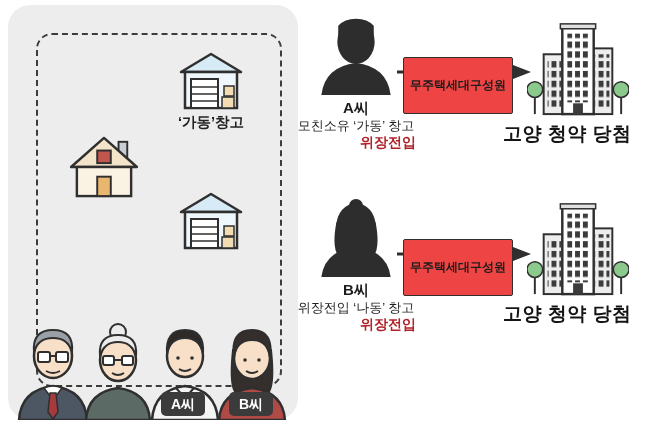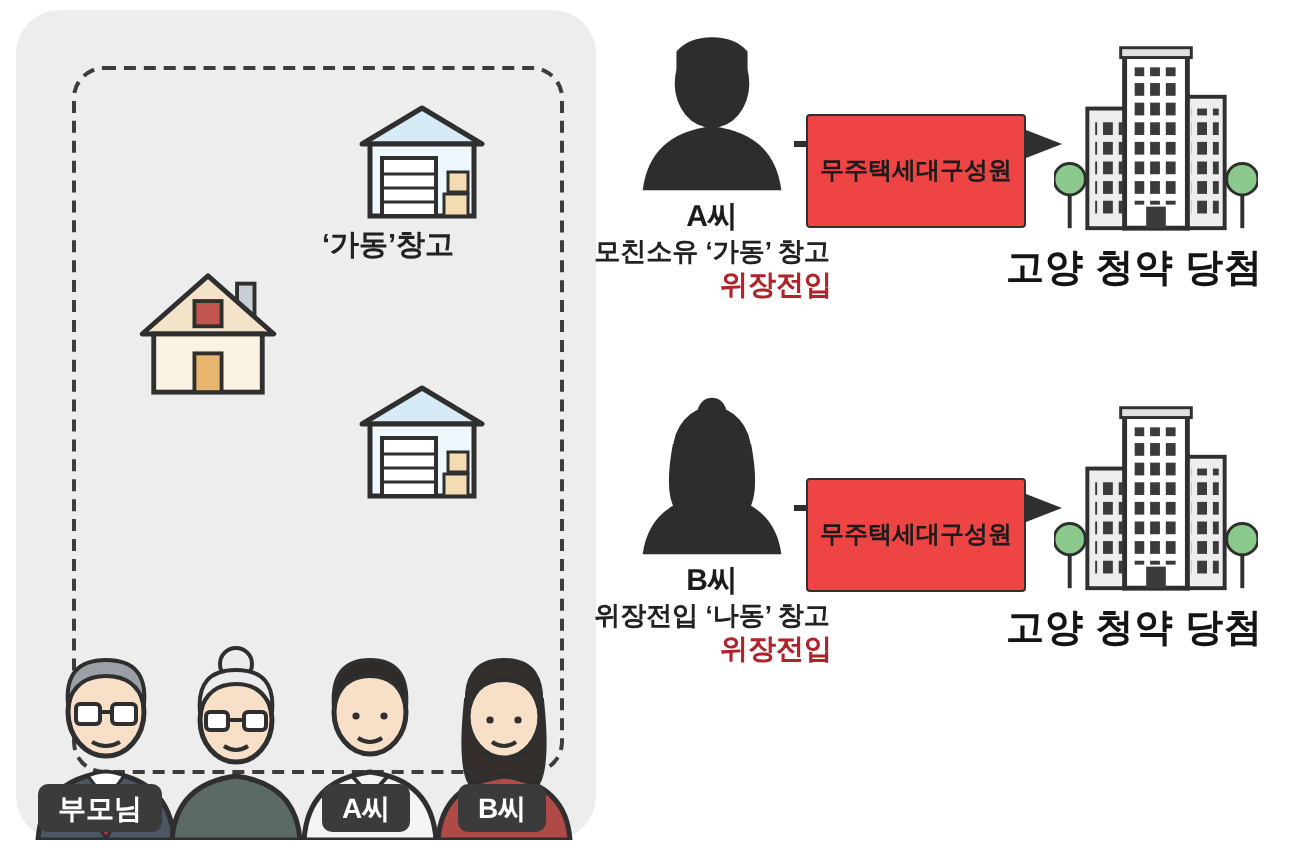--- a/index.html
+++ b/index.html
@@ -7,21 +7,21 @@
   .canvas{position:relative;width:650px;height:426px;background:#ffffff;overflow:hidden;}
 
   
   .family-panel{position:absolute;left:8px;top:5px;width:290px;height:415px;
     background:#ededed;border-radius:22px;}
   .dashed-box{position:absolute;left:28px;top:28px;width:242px;height:350px;
     border:2px dashed #3c3c3c;border-radius:16px;}
   .house{position:absolute;left:68px;top:136px;width:72px;height:62px;}
   .warehouse-a{position:absolute;left:179px;top:52px;width:64px;height:58px;}
   .warehouse-b{position:absolute;left:179px;top:192px;width:64px;height:58px;}
-  .warehouse-label{position:absolute;width:100px;
+  .warehouse-label{position:absolute;width:100px;text-align:center;
     font-size:14.5px;font-weight:600;color:#222;}
   .wl-a{left:161px;top:113px;}
   .wl-b{left:161px;top:253px;}
 
   .person{position:absolute;}
   .p-dad{left:12px;top:316px;width:82px;height:104px;}
   .p-mom{left:80px;top:322px;width:76px;height:98px;}
   .p-a{left:146px;top:316px;width:78px;height:104px;}
   .p-b{left:212px;top:318px;width:80px;height:102px;}
 
@@ -31,21 +31,21 @@
   .badge-a{left:161px;top:392px;}
   .badge-b{left:229px;top:392px;}
 
   
   .silhouette{position:absolute;width:80px;height:88px;}
   .sil-a{left:316px;top:12px;}
   .sil-b{left:316px;top:194px;}
   .flow-name{position:absolute;width:120px;text-align:center;font-size:15px;font-weight:700;color:#1c1c1c;}
   .name-a{left:296px;top:99px;}
   .name-b{left:296px;top:281px;}
-  .flow-ownership{position:absolute;width:150px;text-align:center;font-size:13px;font-weight:700;color:#222;}
+  .flow-ownership{position:absolute;width:150px;text-align:center;font-size:13px;font-weight:400;color:#222;}
   .own-a{left:281px;top:117px;}
   .own-b{left:281px;top:299px;}
   .flow-violation{position:absolute;width:120px;text-align:right;font-size:14px;font-weight:700;color:#b0232a;}
   .vio-a{left:296px;top:134px;}
   .vio-b{left:296px;top:316px;}
 
   .arrow{position:absolute;width:134px;height:18px;}
   .arrow-a{left:397px;top:63px;}
   .arrow-b{left:397px;top:245px;}
   .arrow-label{position:absolute;background:#ef4444;border:1.5px solid #2f2f2f;
@@ -140,21 +140,20 @@
     <ellipse cx="40" cy="40" rx="18" ry="21" fill="#f7dfc8" stroke="#2f2f2f" stroke-width="2.5"></ellipse>
     <path d="M22,40 Q18,12 40,12 Q62,12 58,40 Q56,22 40,22 Q24,22 22,40 Z" fill="#342e2c" stroke="#2f2f2f" stroke-width="2"></path>
     <circle cx="33" cy="42" r="1.8" fill="#2f2f2f"></circle>
     <circle cx="47" cy="42" r="1.8" fill="#2f2f2f"></circle>
     <path d="M34,53 Q40,57 46,53" fill="none" stroke="#2f2f2f" stroke-width="2"></path>
     <circle cx="34" cy="76" r="1.6" fill="#f1c40f"></circle>
     <circle cx="40" cy="78" r="1.6" fill="#f1c40f"></circle>
     <circle cx="46" cy="76" r="1.6" fill="#f1c40f"></circle>
   </svg>
 
-  <div class="person-badge badge-parents">부모님</div>
   <div class="person-badge badge-a">A씨</div>
   <div class="person-badge badge-b">B씨</div>
 
   <svg class="silhouette sil-a" viewBox="0 0 90 88">
     <ellipse cx="45" cy="28" rx="21" ry="25" fill="#2d2d2d"></ellipse>
     <path d="M25,10 Q32,2 45,2 Q58,2 65,10 L65,22 Q58,12 45,12 Q32,12 25,22 Z" fill="#2d2d2d"></path>
     <path d="M6,88 Q10,56 45,52 Q80,56 84,88 Z" fill="#2d2d2d"></path>
   </svg>
   <div class="flow-name name-a">A씨</div>
   <div class="flow-ownership own-a">모친소유 ‘가동’ 창고</div>

